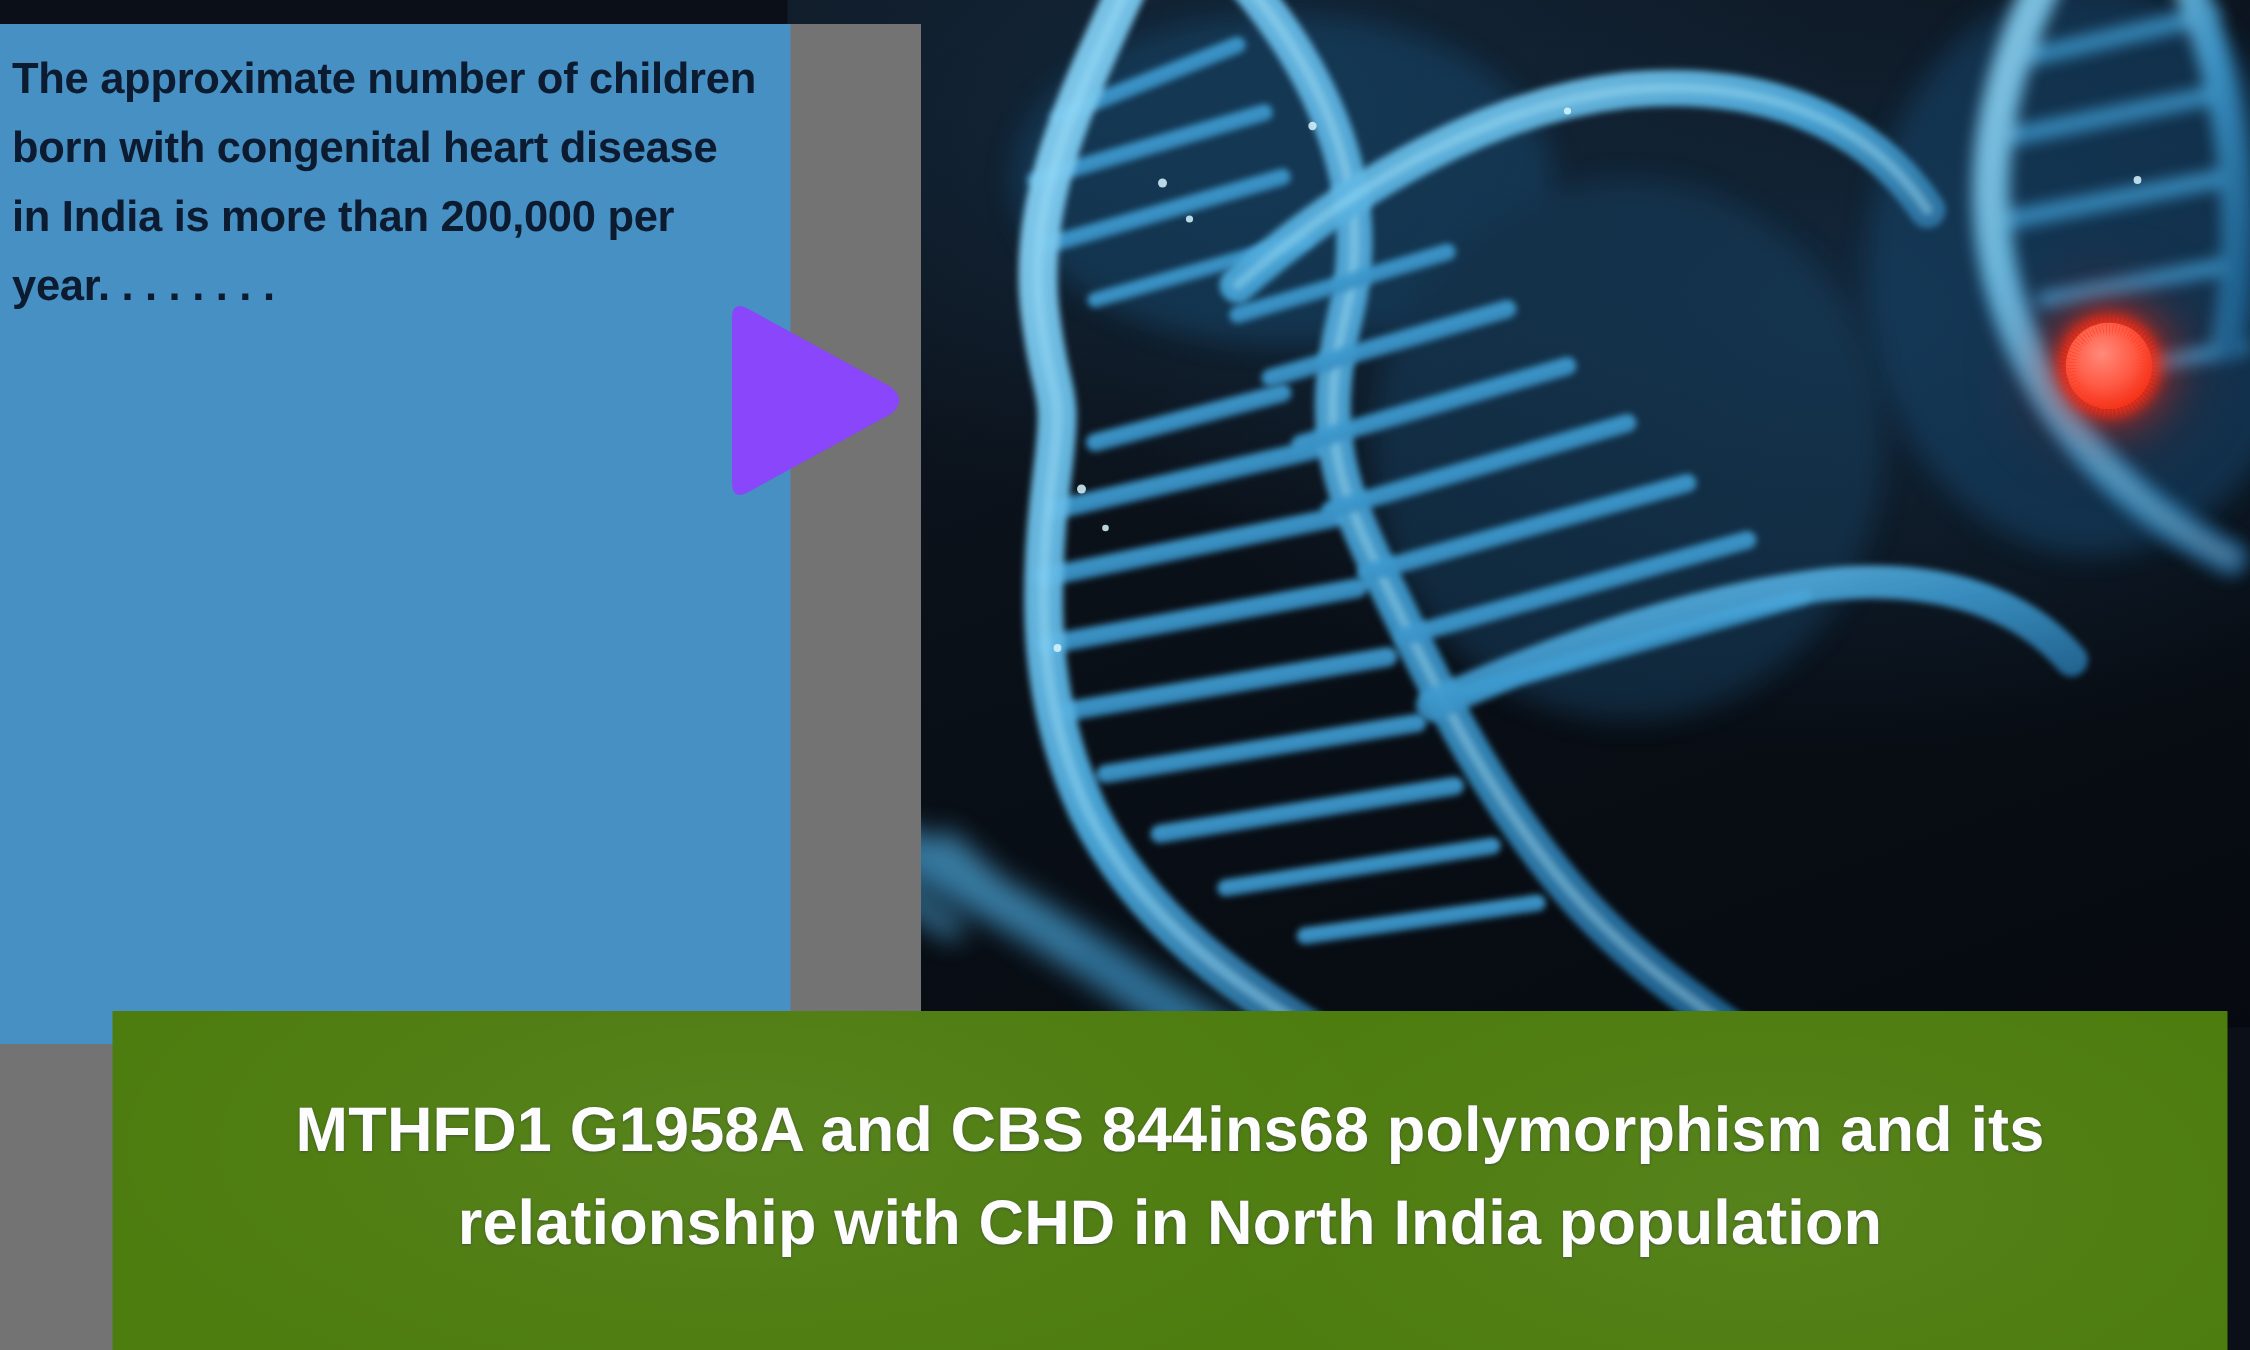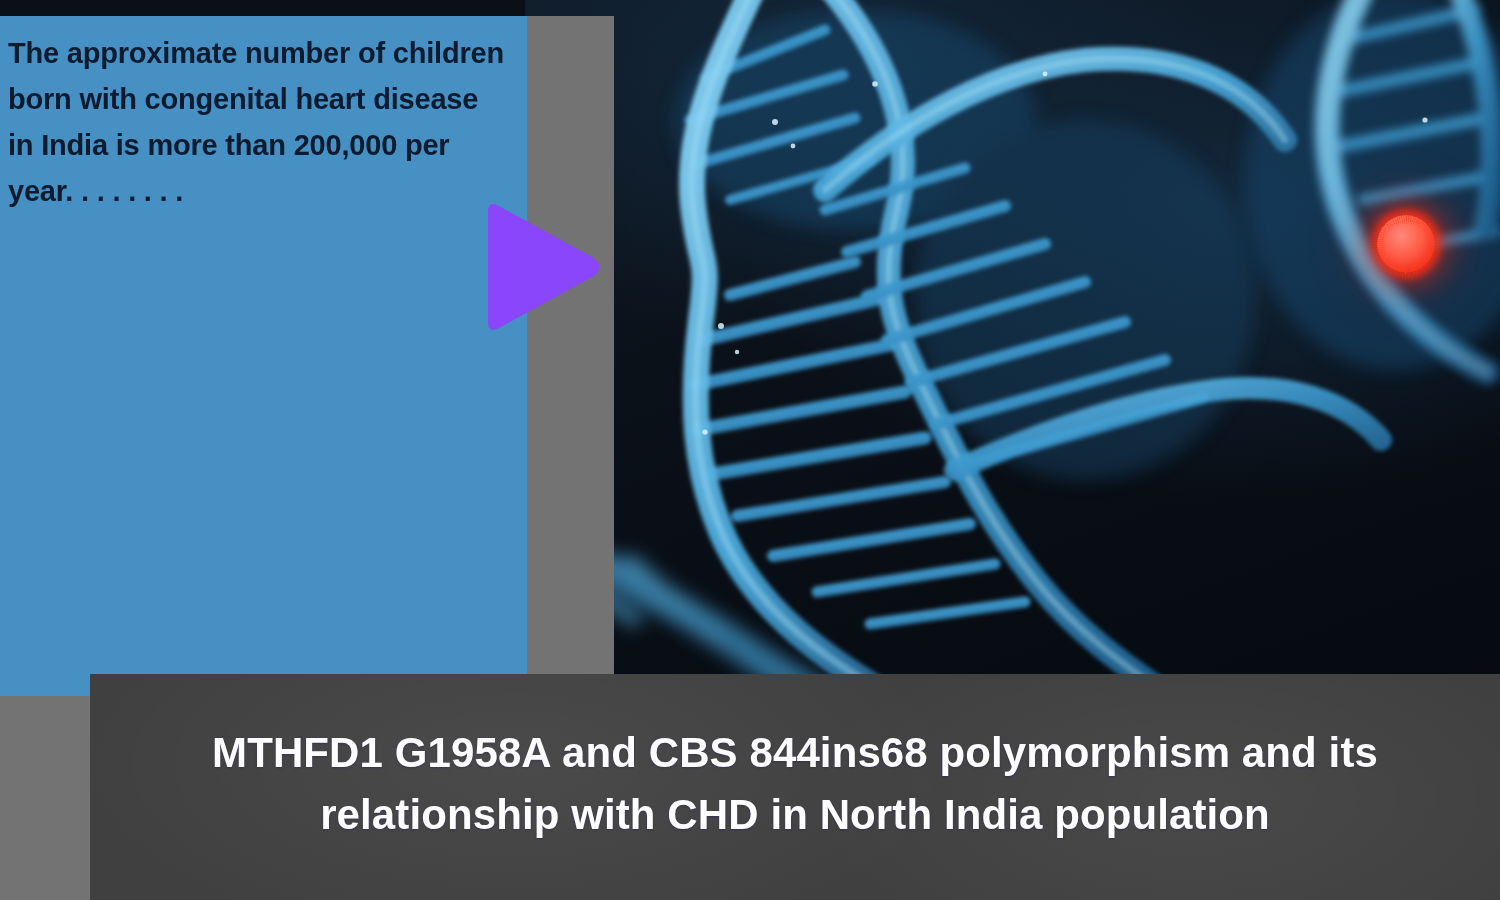--- a/index.html
+++ b/index.html
@@ -97,25 +97,25 @@
     top: 196px;
     width: 140px;
     height: 142px;
     z-index: 5;
   }
   .play-shape svg { display:block; width: 140px; height: 142px; }
 
   
   .title-banner {
     position: absolute;
-    left: 90px;
+    left: 75px;
     top: 674px;
     width: 1410px;
     height: 226px;
-    background: #404040;
+    background: #4d7c0f;
     z-index: 6;
     display: flex;
     flex-direction: column;
     align-items: center;
     justify-content: center;
     box-sizing: border-box;
     padding: 4px 14px 10px 14px;
   }
   .title-banner::before {
     content: "";

